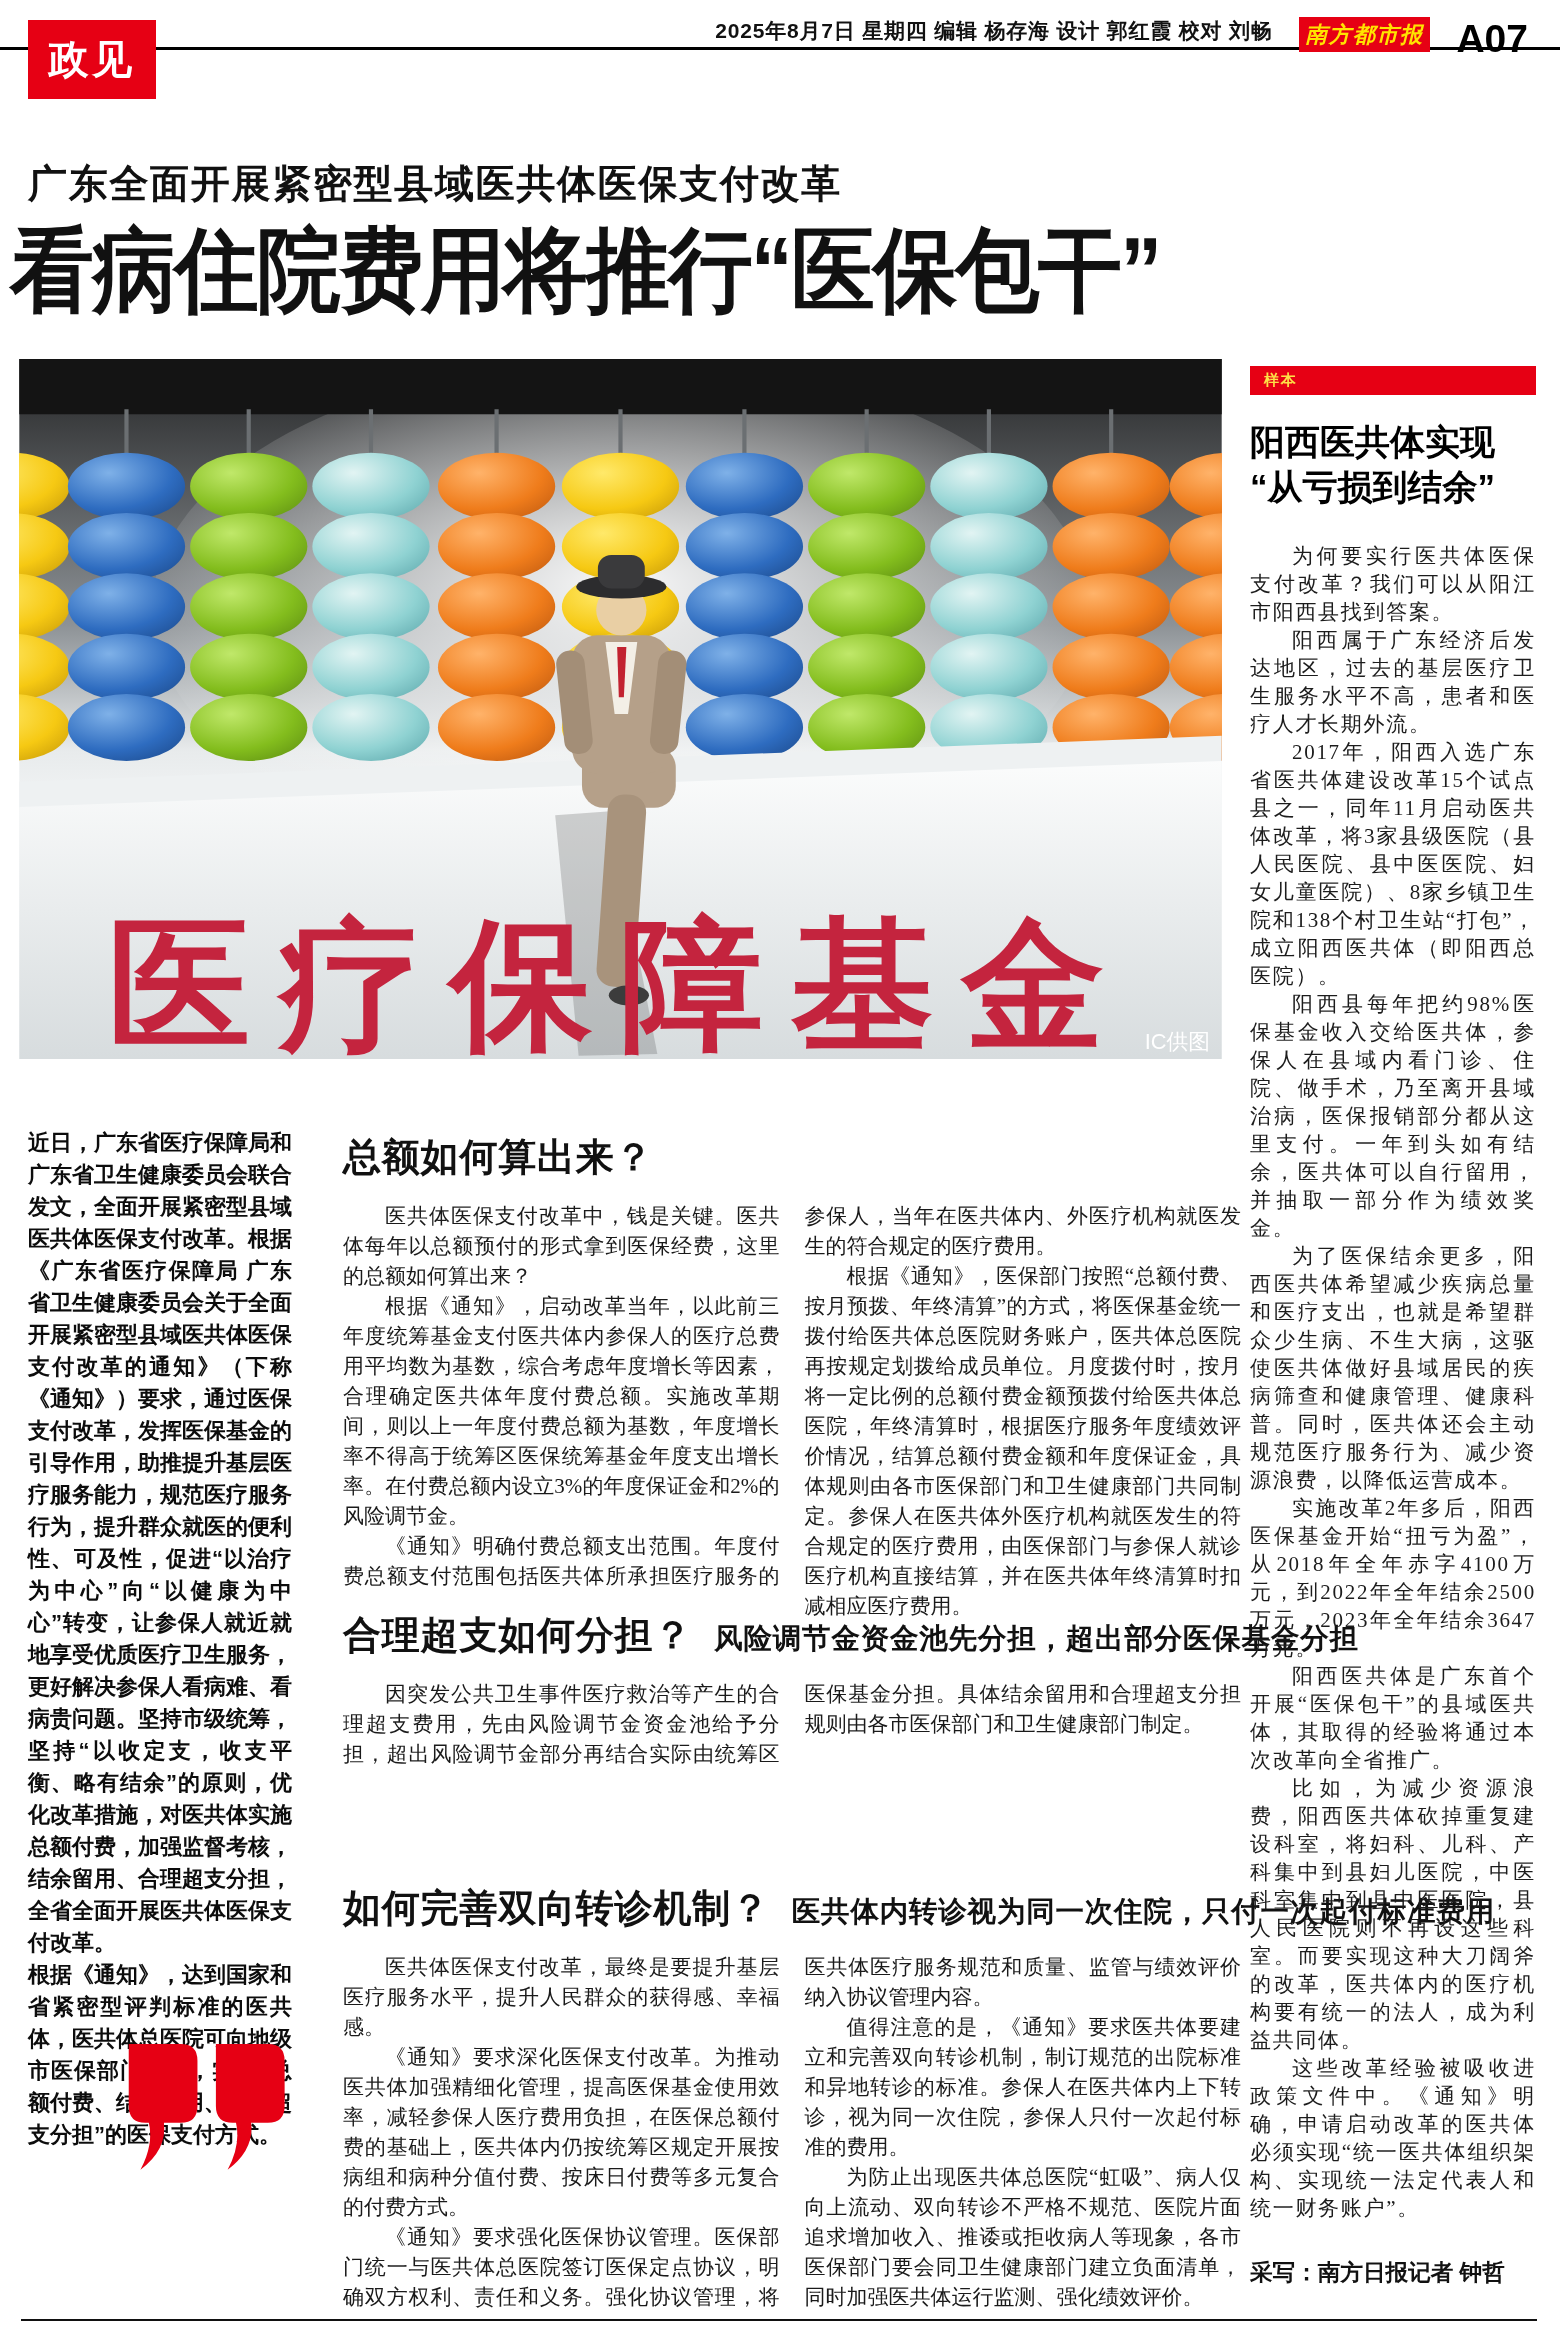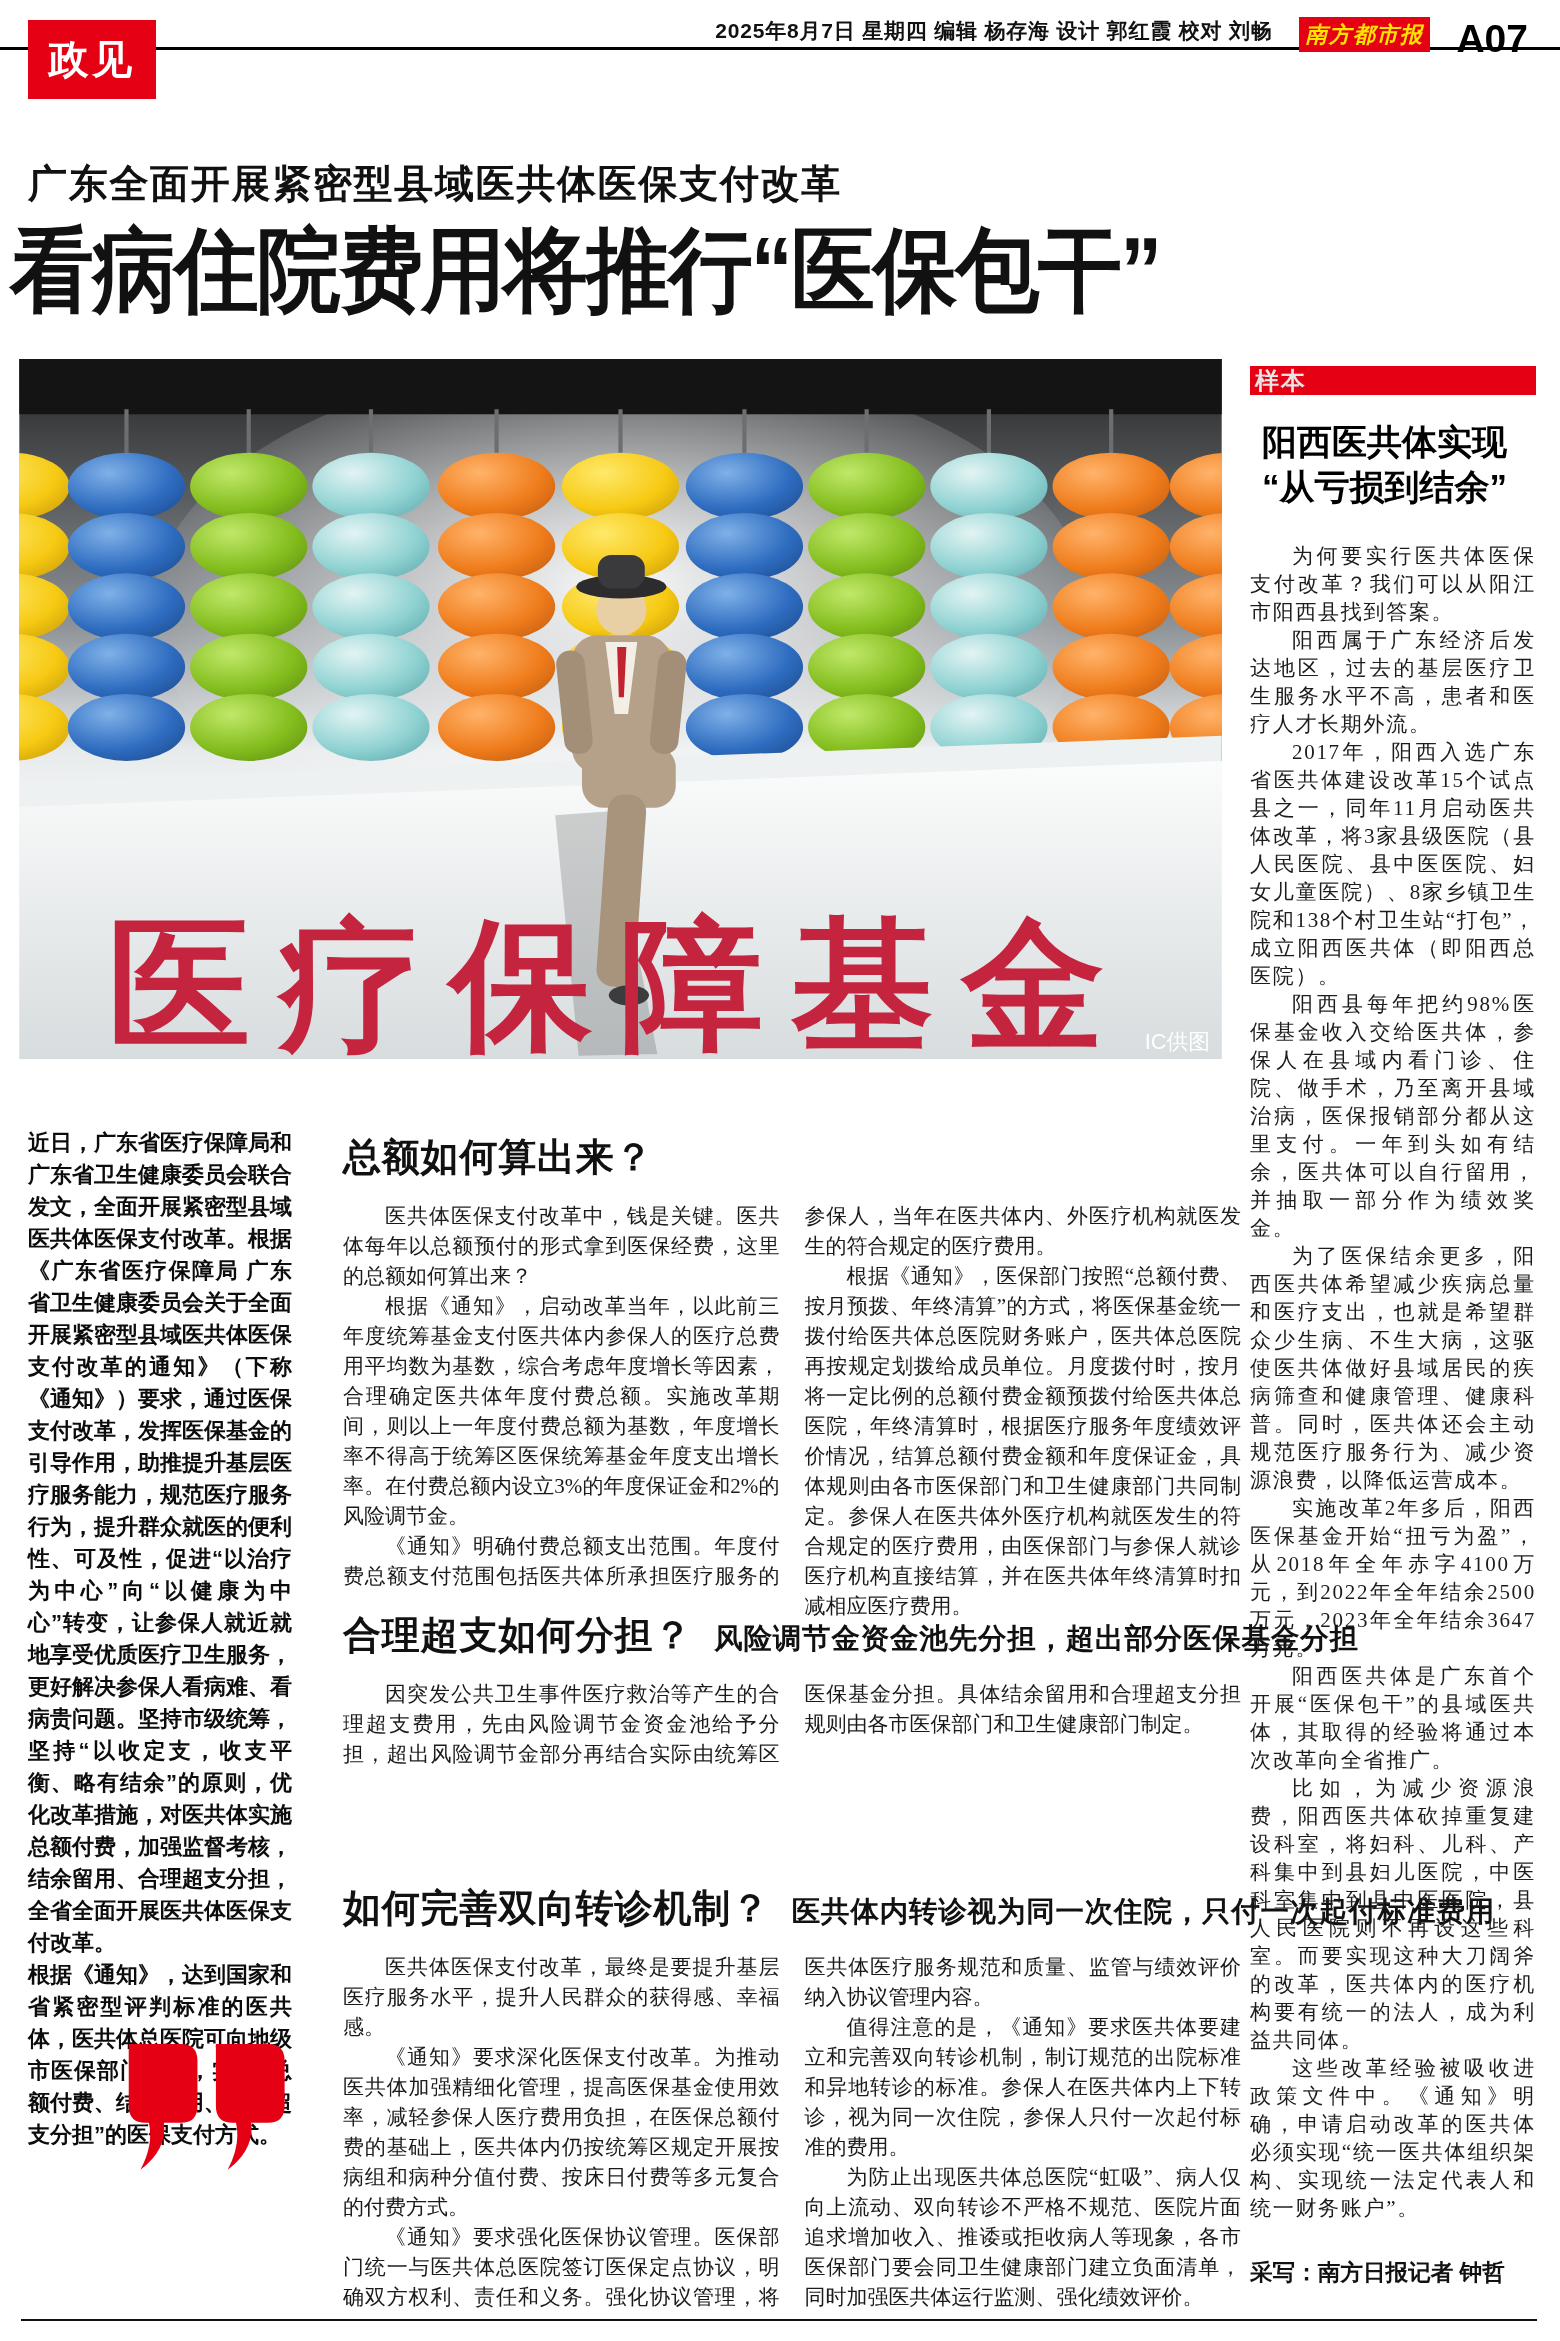--- a/index.html
+++ b/index.html
@@ -35,22 +35,22 @@
   .qa-deck{font-size:28.5px;font-weight:800;letter-spacing:0.8px;white-space:nowrap;}
   .qa-body{column-count:2;column-gap:25px;margin-top:18.4px;}
   .qa-body p{margin:0;font-size:21px;line-height:30px;text-align:justify;text-indent:2em;
              font-family:"Liberation Serif",serif;color:#1a1a1a;}
   #qa1{top:1132px;}
   #qa2{top:1610px;}
   #qa3{top:1883px;}
   
   .sidebar{position:absolute;top:366px;left:1250px;width:286px;}
   .sb-tag{width:286px;height:29px;background:#e60014;display:flex;align-items:center;}
-  .sb-tag span{color:#e5e5e5;font-size:24px;font-weight:800;padding-left:5px;letter-spacing:1.7px;}
-  .sb-title{margin:25px 0 0 12px;font-size:35px;line-height:1.28;font-weight:800;color:#000;}
+  .sb-tag span{color:#fde047;font-size:15px;font-weight:800;padding-left:14px;letter-spacing:1.7px;}
+  .sb-title{margin:25px 0 0 0;font-size:35px;line-height:1.28;font-weight:800;color:#000;}
   .sb-body{margin-top:32px;height:1684px;overflow:hidden;}
   .sb-body p{margin:0;font-size:21px;line-height:28px;letter-spacing:1.7px;text-align:justify;
              text-indent:2em;font-family:"Liberation Serif",serif;color:#1c1c1c;}
   .sb-byline{position:absolute;top:1891px;left:0;margin:0;font-size:22.6px;font-weight:800;
              font-family:"Liberation Sans",sans-serif;}
   
   .bottom-rule{position:absolute;top:2319px;left:21px;width:1516px;height:1.7px;background:#111;}
 </style>
 </head>
 <body>

